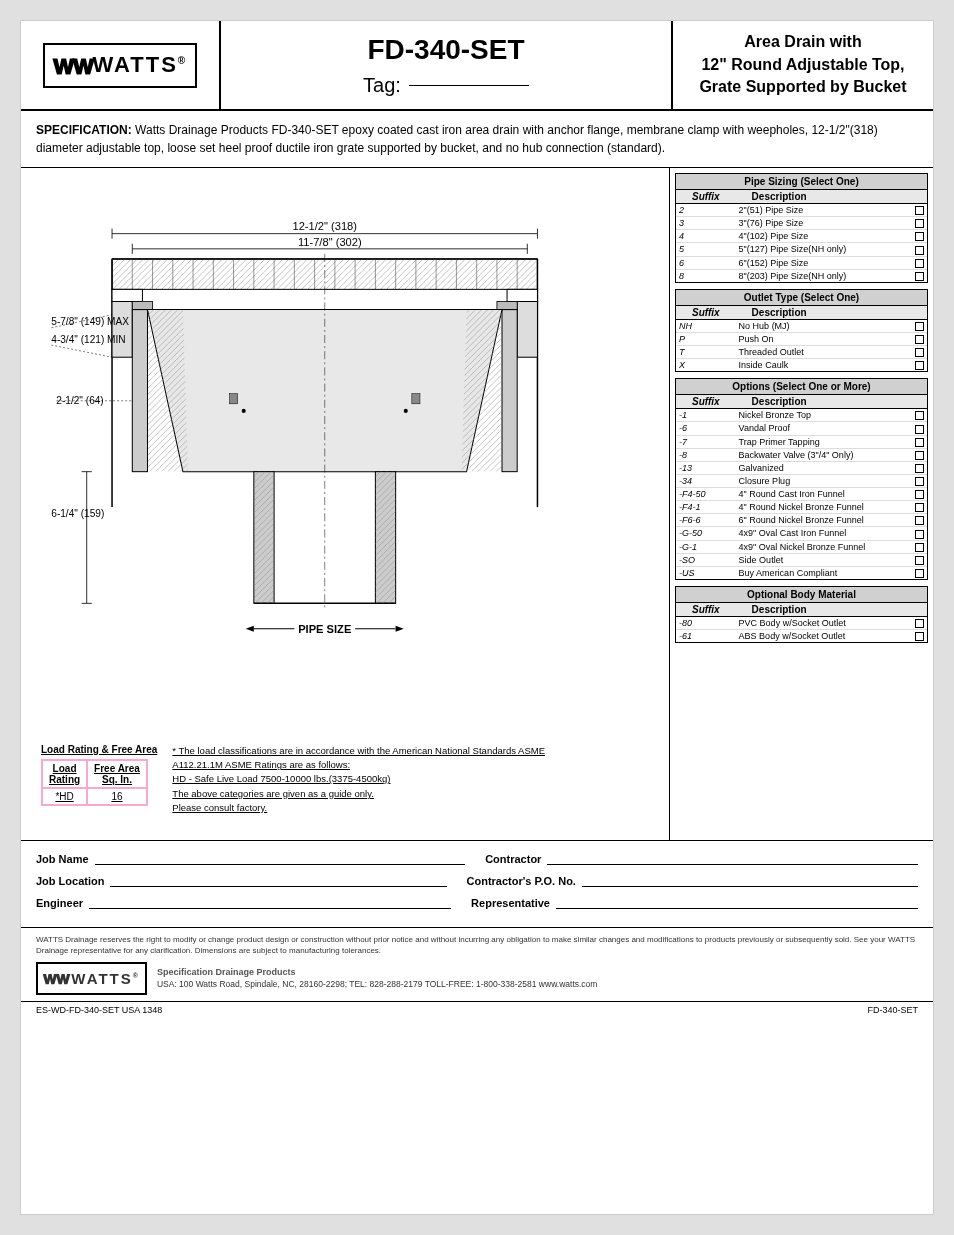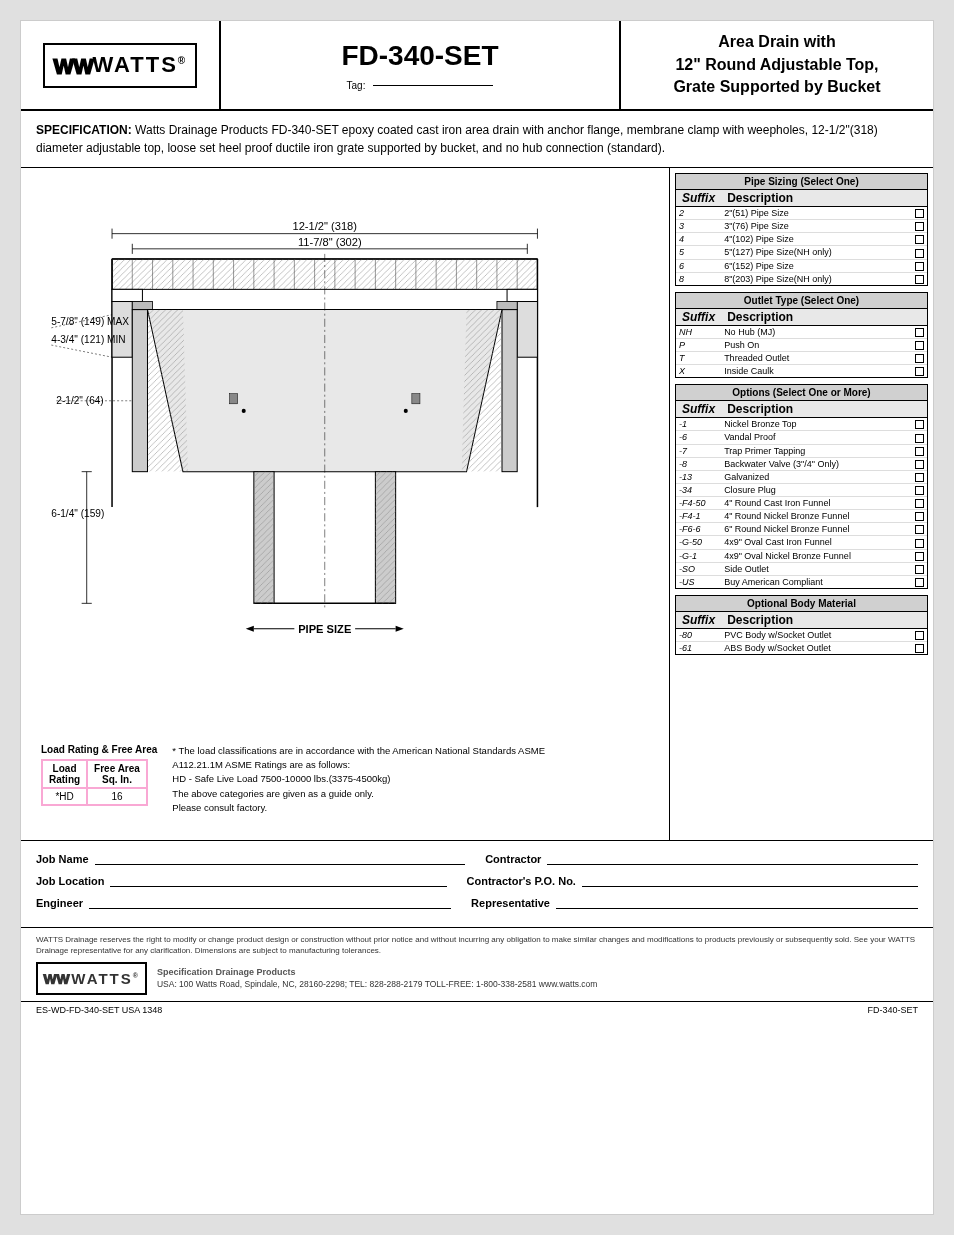--- a/index.html
+++ b/index.html
@@ -67,33 +67,33 @@
       align-items: center;
       justify-content: center;
       border-right: 2px solid #000;
       padding: 10px;
     }
     .model-number {
       font-size: 28px;
       font-weight: bold;
     }
     .model-tag {
-      font-size: 10px;
+      font-size: 20px;
       margin-top: 8px;
       display: flex;
       align-items: center;
       gap: 8px;
     }
     .model-tag-line {
       display: inline-block;
       width: 120px;
       border-bottom: 1px solid #000;
     }
     .header-title {
-      width: 312px;
+      width: 260px;
       display: flex;
       align-items: center;
       justify-content: center;
       padding: 10px 15px;
       text-align: center;
     }
     .header-title-text {
       font-size: 16px;
       font-weight: bold;
       line-height: 1.4;
@@ -139,23 +139,23 @@
       border-bottom: 1px solid #000;
     }
     .sidebar-table {
       width: 100%;
       border-collapse: collapse;
       font-size: 9px;
     }
     .sidebar-table th {
       background: #e8e8e8;
       border-bottom: 1px solid #000;
-      padding: 1px 6px;
+      padding: 1px 16px;
       text-align: left;
-      font-size: 12px;
+      font-size: 10px;
     }
     .sidebar-table td {
       padding: 1px 3px;
       border-bottom: 1px solid #ddd;
       vertical-align: middle;
     }
     .sidebar-table tr:last-child td {
       border-bottom: none;
     }
     .checkbox {
@@ -171,20 +171,21 @@
       font-style: italic;
     }
     .td-check {
       width: 15px;
       text-align: right;
     }
     
     .load-section {
       padding: 10px;
       font-size: 10px;
+      text-decoration: underline;
     }
     .load-table-wrapper {
       display: flex;
       align-items: flex-start;
       gap: 15px;
     }
     .load-table {
       border-collapse: collapse;
       font-size: 10px;
     }

